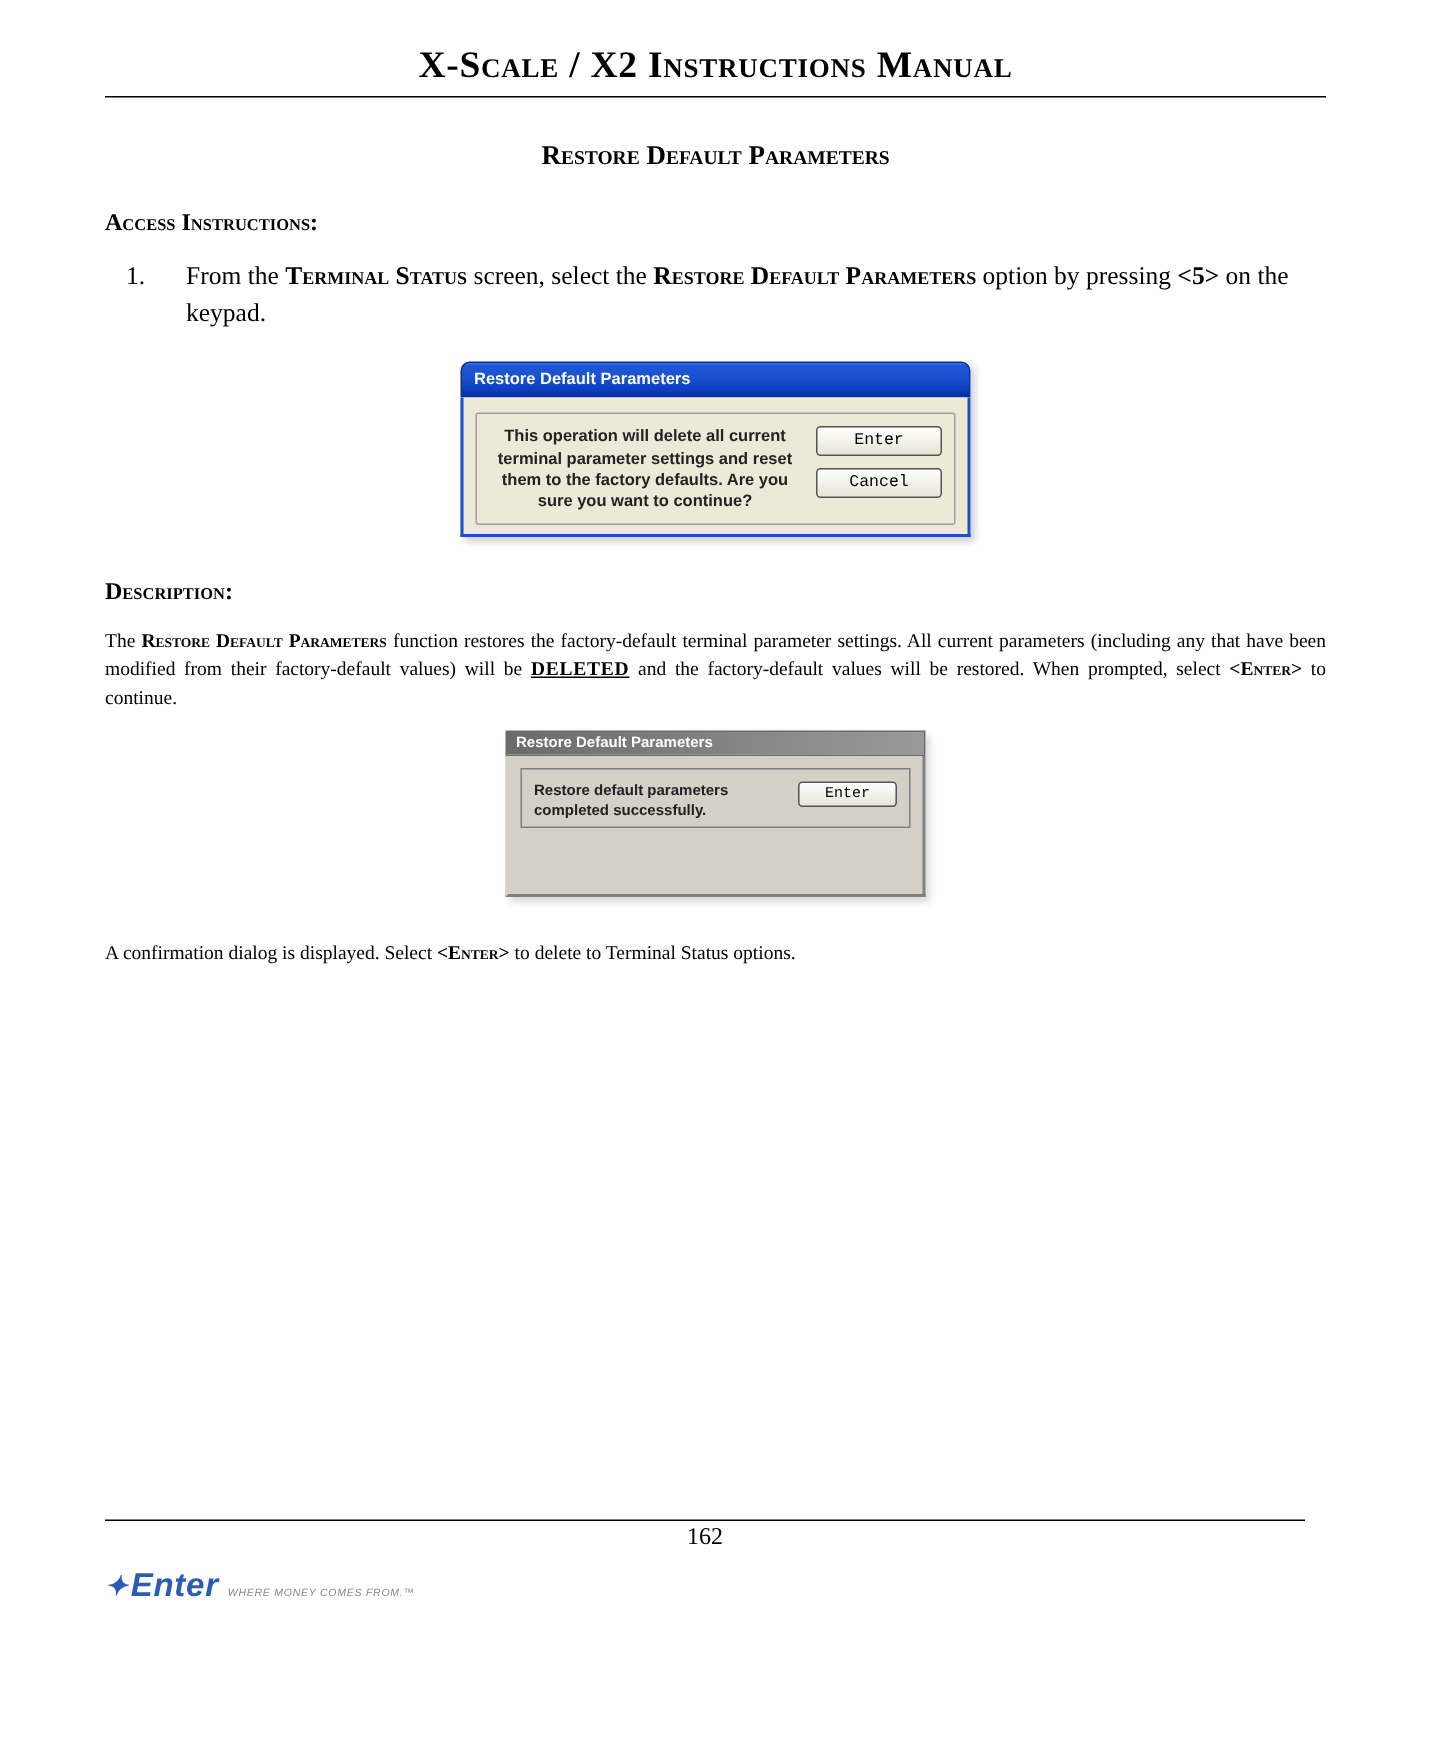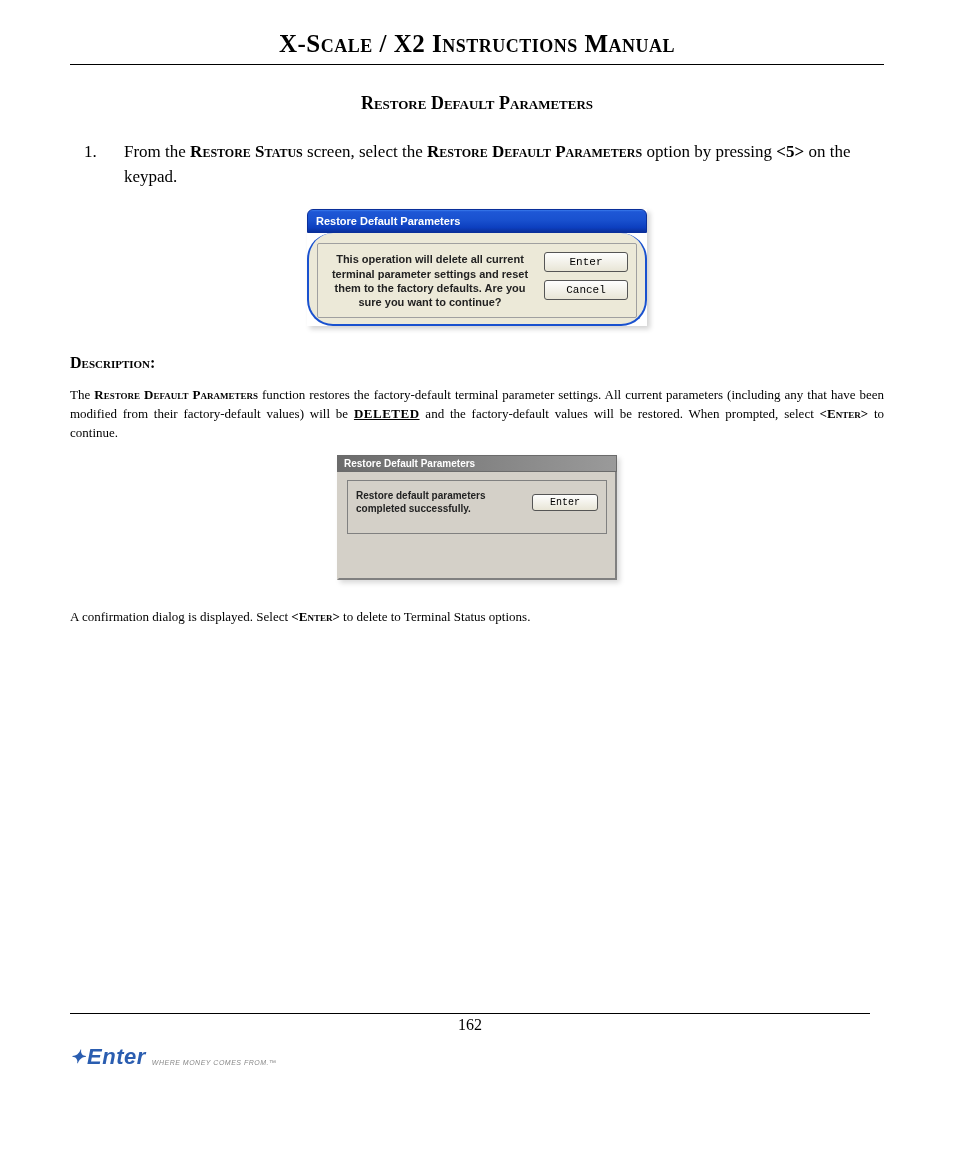--- a/index.html
+++ b/index.html
@@ -86,21 +86,20 @@
     border:1px solid #0a2f9a;
     border-top-left-radius:6px;
     border-top-right-radius:6px;
   }
   .dlg1-body {
     background:#ece9d8;
     border-left:2px solid #1951cf;
     border-right:2px solid #1951cf;
     border-bottom:2px solid #1951cf;
     padding:10px 8px 6px 8px;
-    border-radius:26px;
   }
   .dlg1-inner {
     background:#ece9d8;
     border:1px solid #a0a0a0;
     border-radius:2px;
     padding:8px 8px;
     display:flex;
     align-items:flex-start;
     gap:10px;
   }
@@ -141,23 +140,23 @@
   }
   .dlg2-body {
     background:#d4d0c8;
     border-left:2px solid #d4d0c8;
     border-right:2px solid #808080;
     border-bottom:2px solid #808080;
     padding:8px 8px 44px 8px;
   }
   .dlg2-inner {
     border:1px solid #808080;
-    padding:8px 8px 18px 8px;
+    padding:8px 8px 4px 8px;
     display:flex;
-    align-items:center;
+    align-items:flex-start;
     gap:12px;
     background:#d4d0c8;
   }
   .dlg2-msg { flex:1; font-weight:bold; color:#222; line-height:1.3; font-size:10px; }
   .dlg2-btns { width:66px; }
   .footer {
     position:absolute;
     left:70px; right:84px; bottom:30px;
   }
   .footer hr { border:none; border-top:1.5px solid #000; margin-bottom:4px;}
@@ -186,25 +185,26 @@
 </head>
 <body>
 
 <div class="page">
 
   <div class="header-title">X-Scale / X2 Instructions Manual</div>
   <hr class="rule">
 
   <div class="section-title">Restore Default Parameters</div>
 
+  <div class="sub-heading">Access Instructions:</div>
 
   <div class="step-row">
     <div class="step-num">1.</div>
     <div class="step-text">
-      <span>From the </span><span class="sc">Restore Status</span><span> screen, select the </span><span class="sc">Restore Default Parameters</span><span> option by pressing  </span><b>&lt;5&gt;</b><span> on the keypad.</span>
+      <span>From the </span><span class="sc">Terminal Status</span><span> screen, select the </span><span class="sc">Restore Default Parameters</span><span> option by pressing  </span><b>&lt;5&gt;</b><span> on the keypad.</span>
     </div>
   </div>
 
   <div class="dialog-wrap">
     <div class="dialog1">
       <div class="dlg1-titlebar">Restore Default Parameters</div>
       <div class="dlg1-body">
         <div class="dlg1-inner">
           <div class="dlg1-msg">This operation will delete all current terminal parameter settings and reset them to the factory defaults. Are you sure you want to continue?</div>
           <div class="dlg1-btns">

